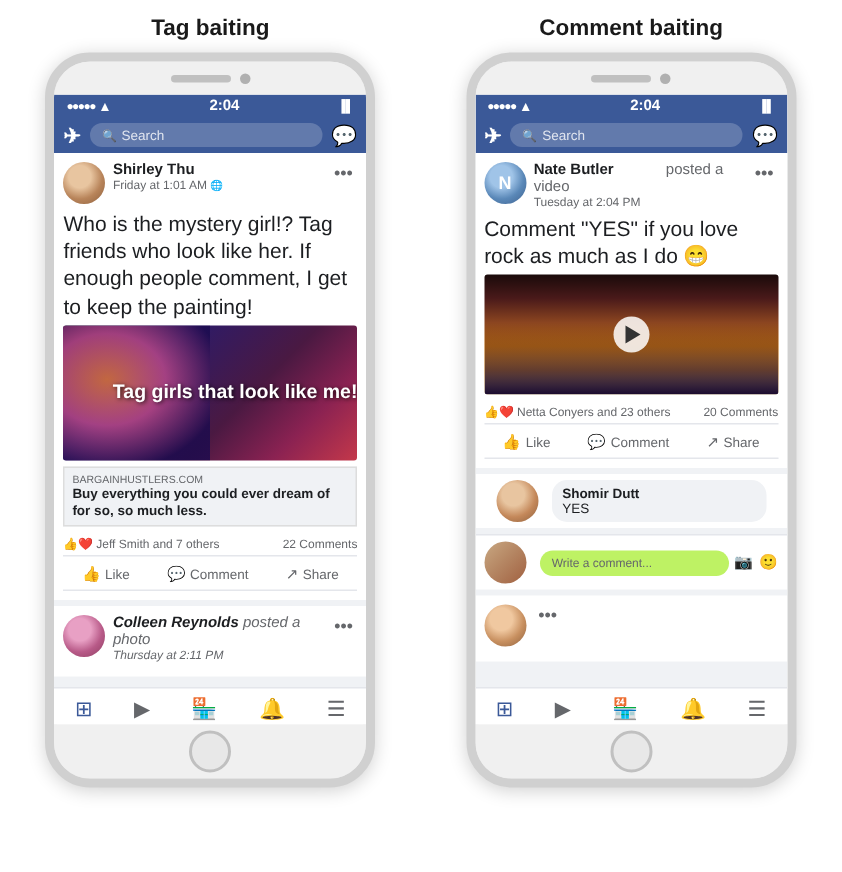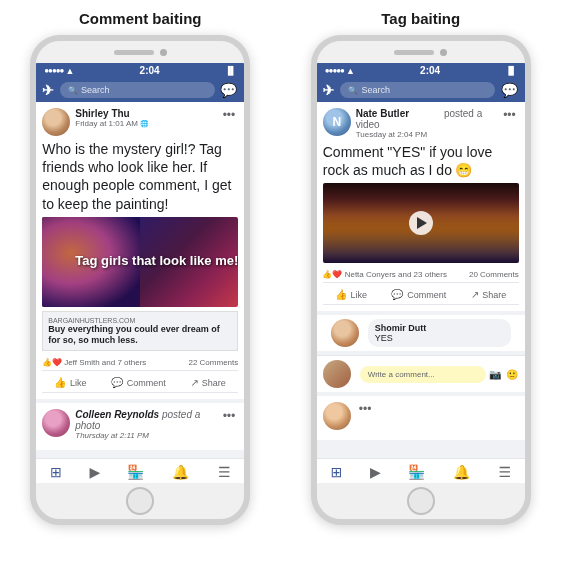--- a/index.html
+++ b/index.html
@@ -325,21 +325,21 @@
     .comment-input-row {
       display: flex;
       align-items: center;
       padding: 4px 6px;
       background: #fff;
       border-top: 1px solid #e4e6eb;
       gap: 4px;
     }
     .comment-input-box {
       flex: 1;
-      background: #fef9c3;
+      background: #bef264;
       border-radius: 14px;
       padding: 4px 8px;
       font-size: 8px;
       color: #65676b;
       border: none;
     }
     .emoji-icons { font-size: 10px; color: #65676b; }
     
     .comment-item {
       padding: 4px 14px;
@@ -359,22 +359,22 @@
     .alison-post {
       background: #fff;
       padding: 6px;
       flex-shrink: 0;
     }
   </style>
 </head>
 <body>
 
 <div class="titles-row">
+  <div class="section-title">Tag baiting</div>
   <div class="section-title">Comment baiting</div>
-  <div class="section-title">Tag baiting</div>
 </div>
 
 <div class="phones-row">
 
   <div class="phone">
     <div class="phone-top-bar">
       <div class="phone-speaker"></div>
       <div class="phone-camera"></div>
     </div>
     <div class="phone-screen">

